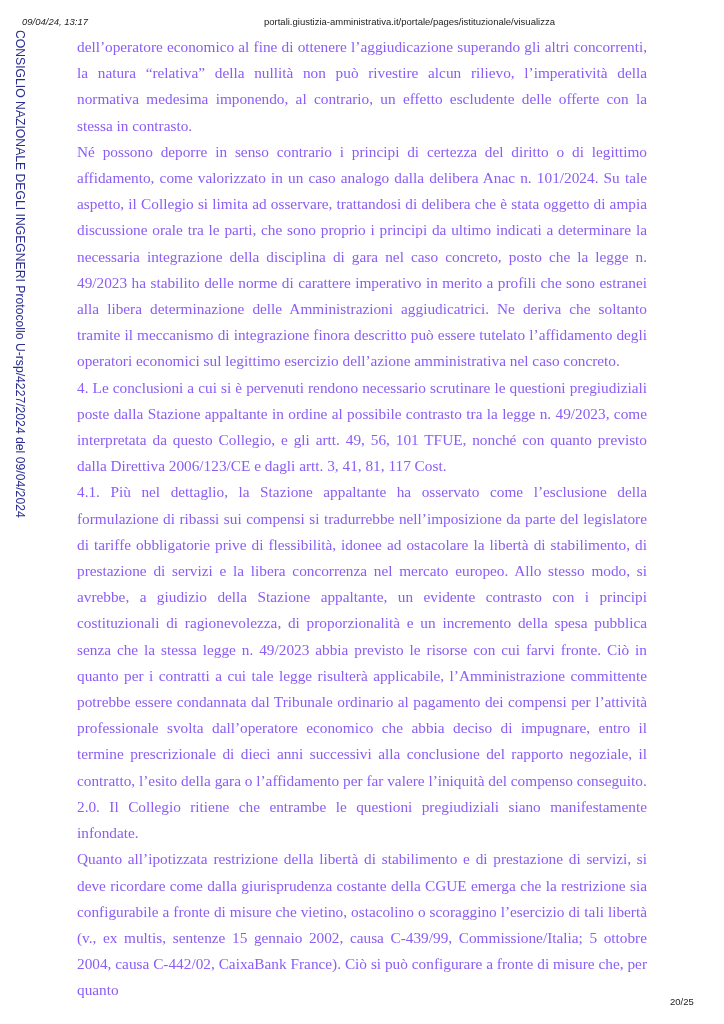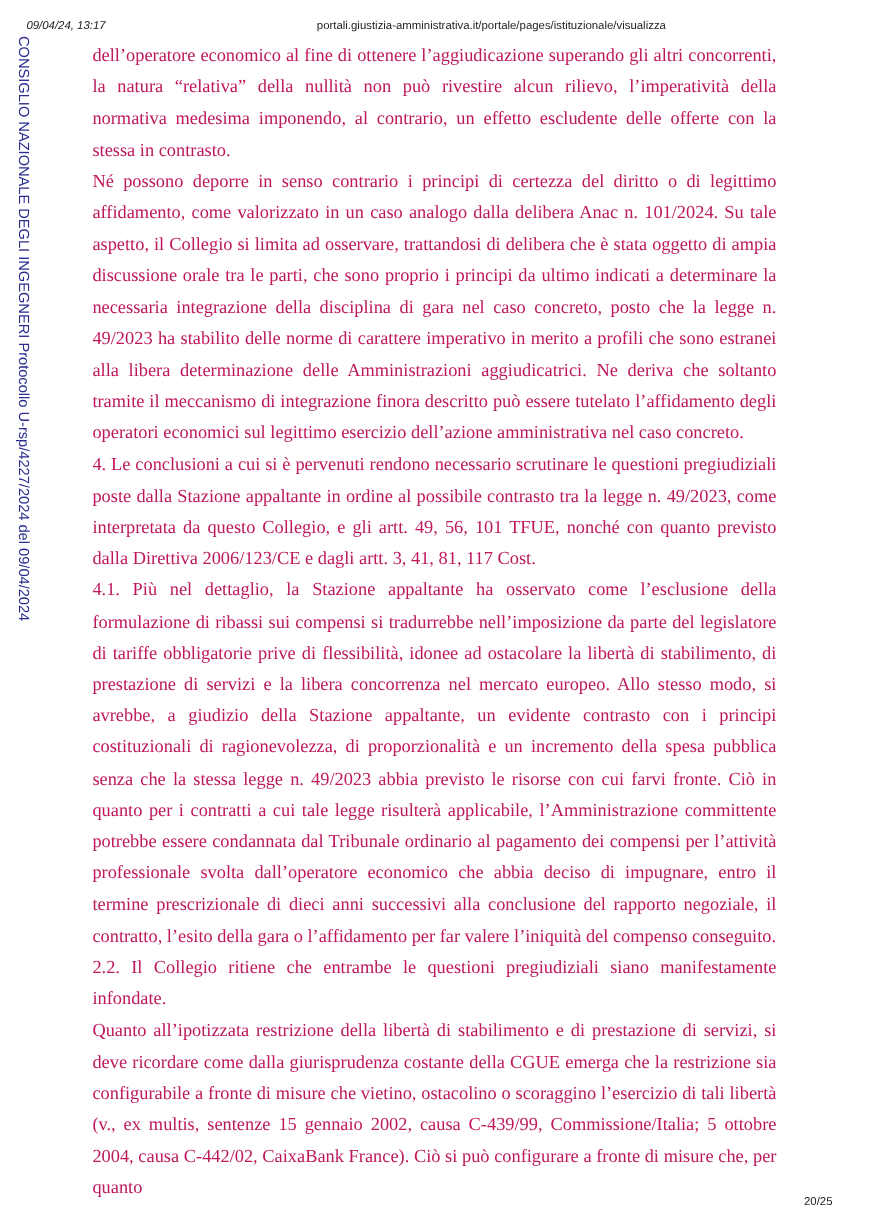--- a/index.html
+++ b/index.html
@@ -9,21 +9,21 @@
   .hdr-url { left: 264px; }
   .side { position: absolute; left: 14px; top: 30px; width: 14px; height: 470px; }
   .side span {
     position: absolute; left: 0; top: 0;
     transform-origin: 0 0; transform: translate(13px, 0) rotate(90deg);
     white-space: nowrap; font-family: "Liberation Sans", sans-serif; font-size: 12.2px;
     color: #2a2d8f; letter-spacing: 0px;
   }
   .content {
     position: absolute; left: 77px; top: 34px; width: 570px;
-    font-family: "Liberation Serif", serif; font-size: 15.3px; line-height: 26.2px; color: #be185d;
+    font-family: "Liberation Serif", serif; font-size: 15.3px; line-height: 26.2px; color: #8b5cf6;
   }
   .content p { margin: 0; text-align: justify; }
   .ftr { position: absolute; top: 996px; font-family: "Liberation Sans", sans-serif; font-size: 9.5px; color: #222; }
   .ftr-url { left: 22px; margin-top: 45px; }
   .ftr-page { left: 670px; }
 </style>
 </head>
 <body>
 
 <div class="hdr hdr-date">09/04/24, 13:17</div>
@@ -31,18 +31,18 @@
 
 <div class="side">
   <span>CONSIGLIO NAZIONALE DEGLI INGEGNERI Protocollo U-rsp/4227/2024 del 09/04/2024</span>
 </div>
 
 <div class="content">
   <p>dell’operatore economico al fine di ottenere l’aggiudicazione superando gli altri concorrenti, la natura “relativa” della nullità non può rivestire alcun rilievo, l’imperatività della normativa medesima imponendo, al contrario, un effetto escludente delle offerte con la stessa in contrasto.</p>
   <p>Né possono deporre in senso contrario i principi di certezza del diritto o di legittimo affidamento, come valorizzato in un caso analogo dalla delibera Anac n. 101/2024. Su tale aspetto, il Collegio si limita ad osservare, trattandosi di delibera che è stata oggetto di ampia discussione orale tra le parti, che sono proprio i principi da ultimo indicati a determinare la necessaria integrazione della disciplina di gara nel caso concreto, posto che la legge n. 49/2023 ha stabilito delle norme di carattere imperativo in merito a profili che sono estranei alla libera determinazione delle Amministrazioni aggiudicatrici. Ne deriva che soltanto tramite il meccanismo di integrazione finora descritto può essere tutelato l’affidamento degli operatori economici sul legittimo esercizio dell’azione amministrativa nel caso concreto.</p>
   <p>4. Le conclusioni a cui si è pervenuti rendono necessario scrutinare le questioni pregiudiziali poste dalla Stazione appaltante in ordine al possibile contrasto tra la legge n. 49/2023, come interpretata da questo Collegio, e gli artt. 49, 56, 101 TFUE, nonché con quanto previsto dalla Direttiva 2006/123/CE e dagli artt. 3, 41, 81, 117 Cost.</p>
   <p>4.1. Più nel dettaglio, la Stazione appaltante ha osservato come l’esclusione della formulazione di ribassi sui compensi si tradurrebbe nell’imposizione da parte del legislatore di tariffe obbligatorie prive di flessibilità, idonee ad ostacolare la libertà di stabilimento, di prestazione di servizi e la libera concorrenza nel mercato europeo. Allo stesso modo, si avrebbe, a giudizio della Stazione appaltante, un evidente contrasto con i principi costituzionali di ragionevolezza, di proporzionalità e un incremento della spesa pubblica senza che la stessa legge n. 49/2023 abbia previsto le risorse con cui farvi fronte. Ciò in quanto per i contratti a cui tale legge risulterà applicabile, l’Amministrazione committente potrebbe essere condannata dal Tribunale ordinario al pagamento dei compensi per l’attività professionale svolta dall’operatore economico che abbia deciso di impugnare, entro il termine prescrizionale di dieci anni successivi alla conclusione del rapporto negoziale, il contratto, l’esito della gara o l’affidamento per far valere l’iniquità del compenso conseguito.</p>
-  <p>2.2. Il Collegio ritiene che entrambe le questioni pregiudiziali siano manifestamente infondate.</p>
+  <p>2.0. Il Collegio ritiene che entrambe le questioni pregiudiziali siano manifestamente infondate.</p>
   <p>Quanto all’ipotizzata restrizione della libertà di stabilimento e di prestazione di servizi, si deve ricordare come dalla giurisprudenza costante della CGUE emerga che la restrizione sia configurabile a fronte di misure che vietino, ostacolino o scoraggino l’esercizio di tali libertà (v., ex multis, sentenze 15 gennaio 2002, causa C-439/99, Commissione/Italia; 5 ottobre 2004, causa C-442/02, CaixaBank France). Ciò si può configurare a fronte di misure che, per quanto</p>
 </div>
 
 <div class="ftr ftr-url">https://portali.giustizia-amministrativa.it/portale/pages/istituzionale/visualizza</div>
 <div class="ftr ftr-page">20/25</div>
 
 </body></html>

